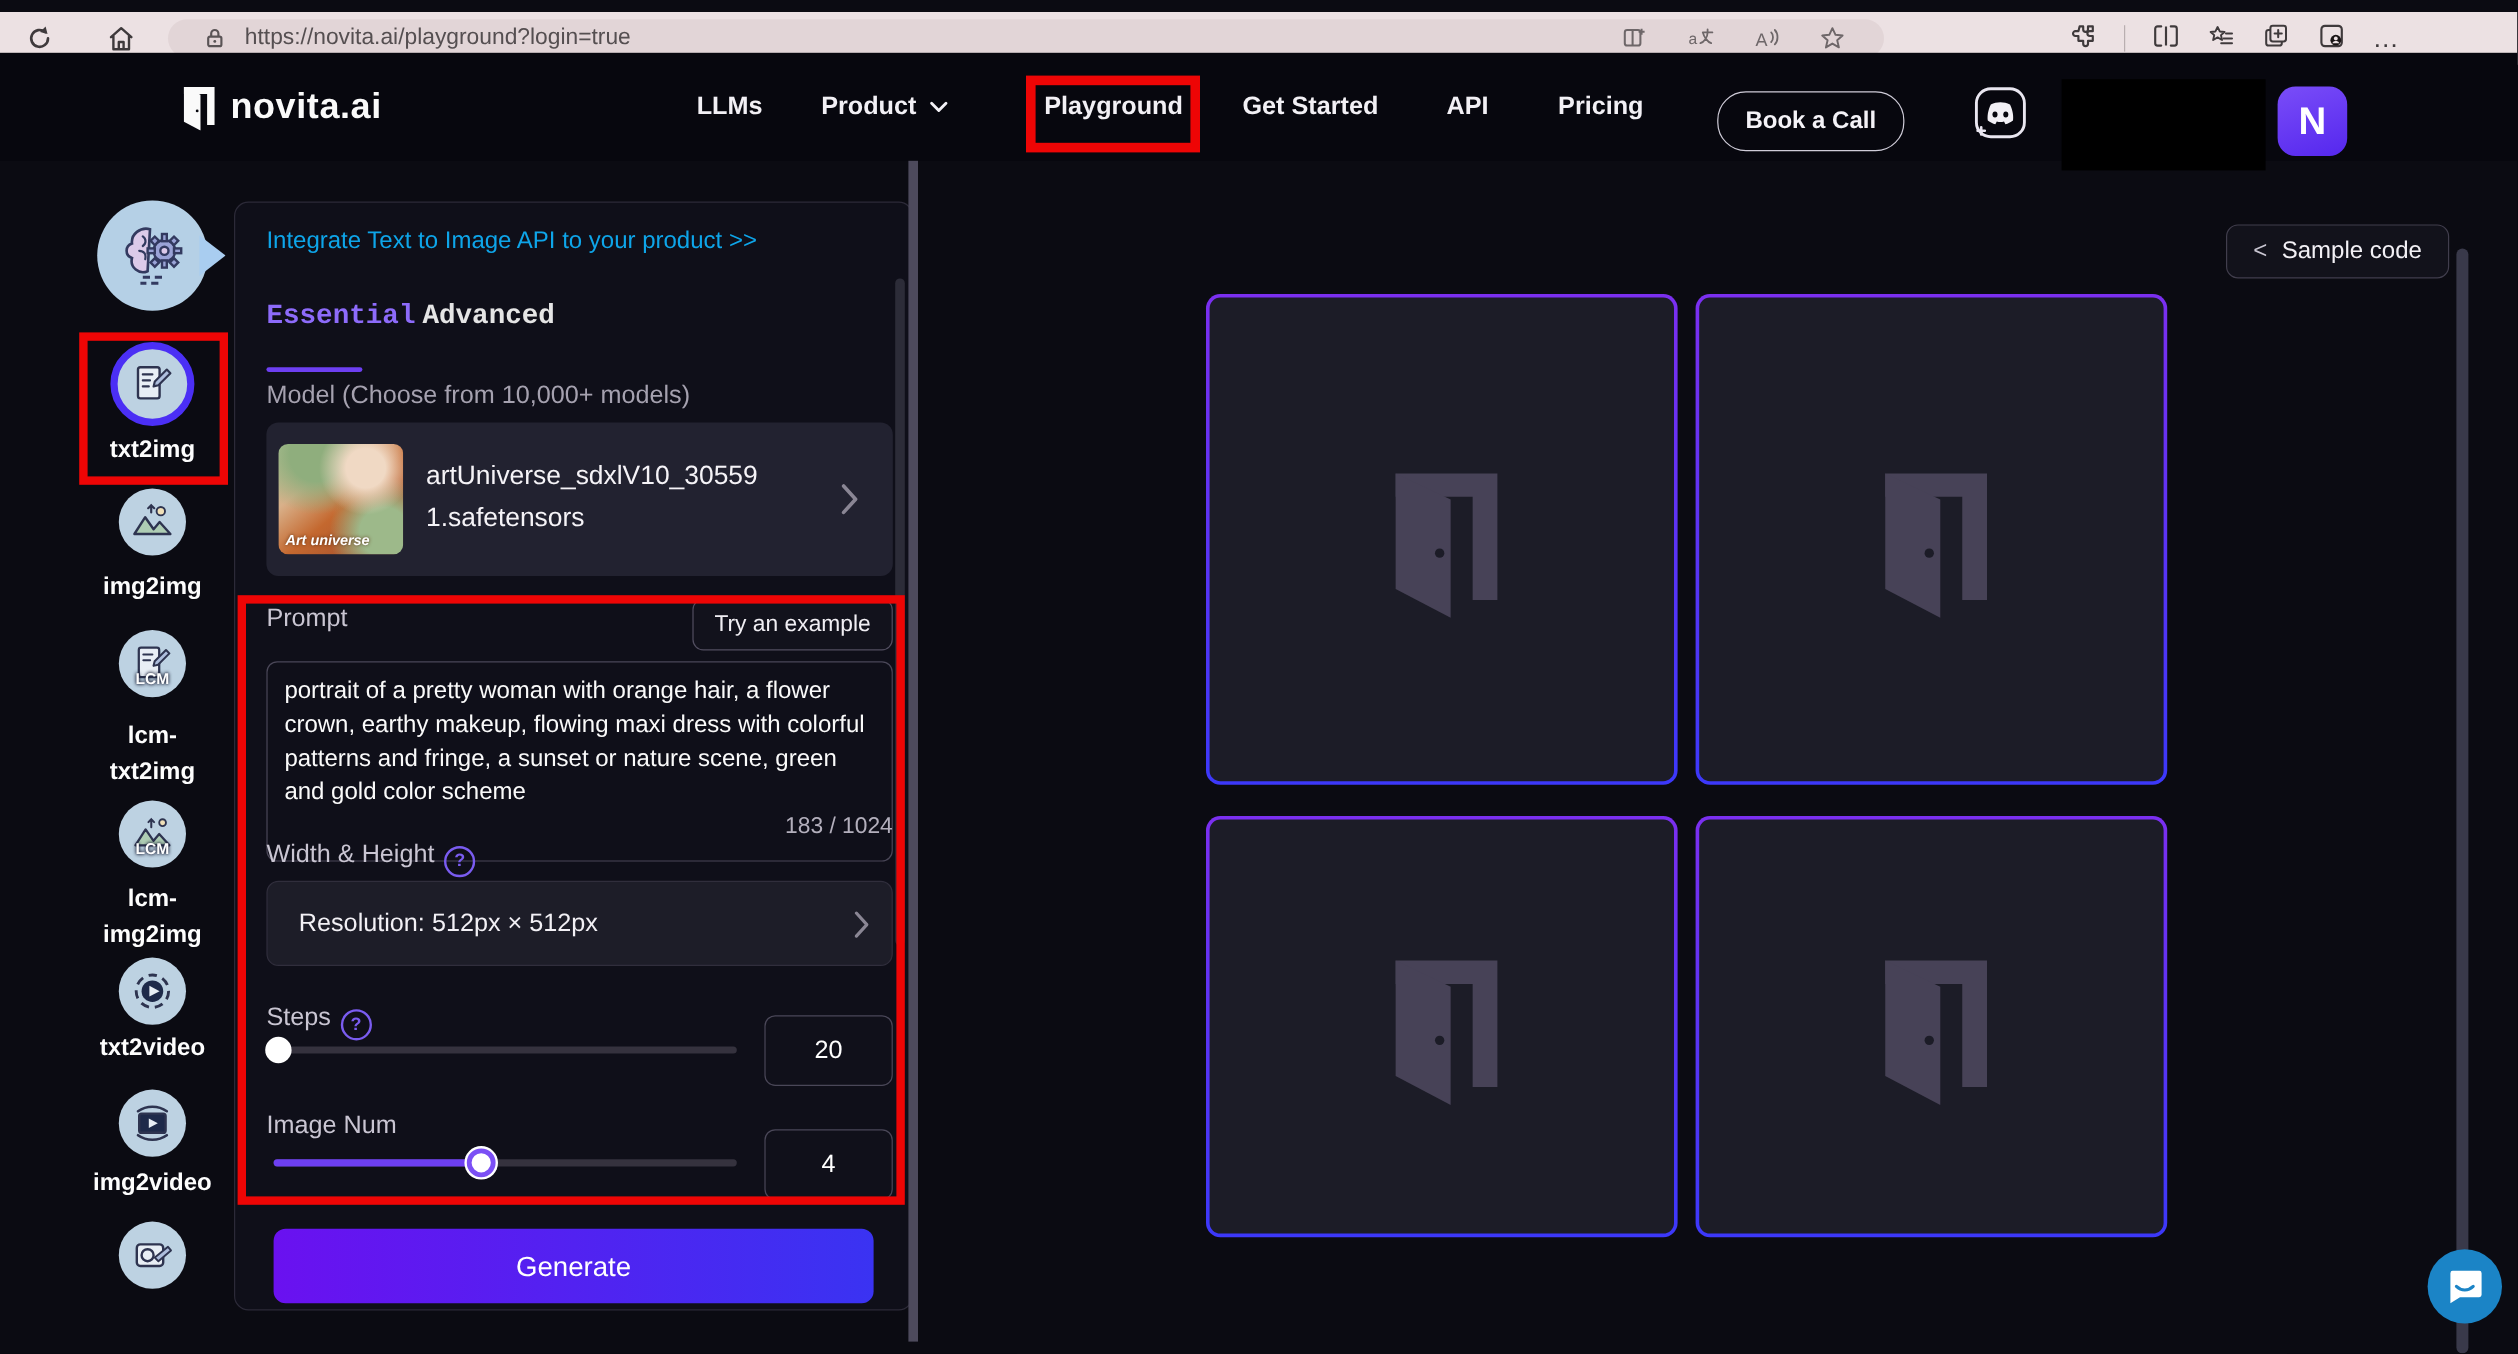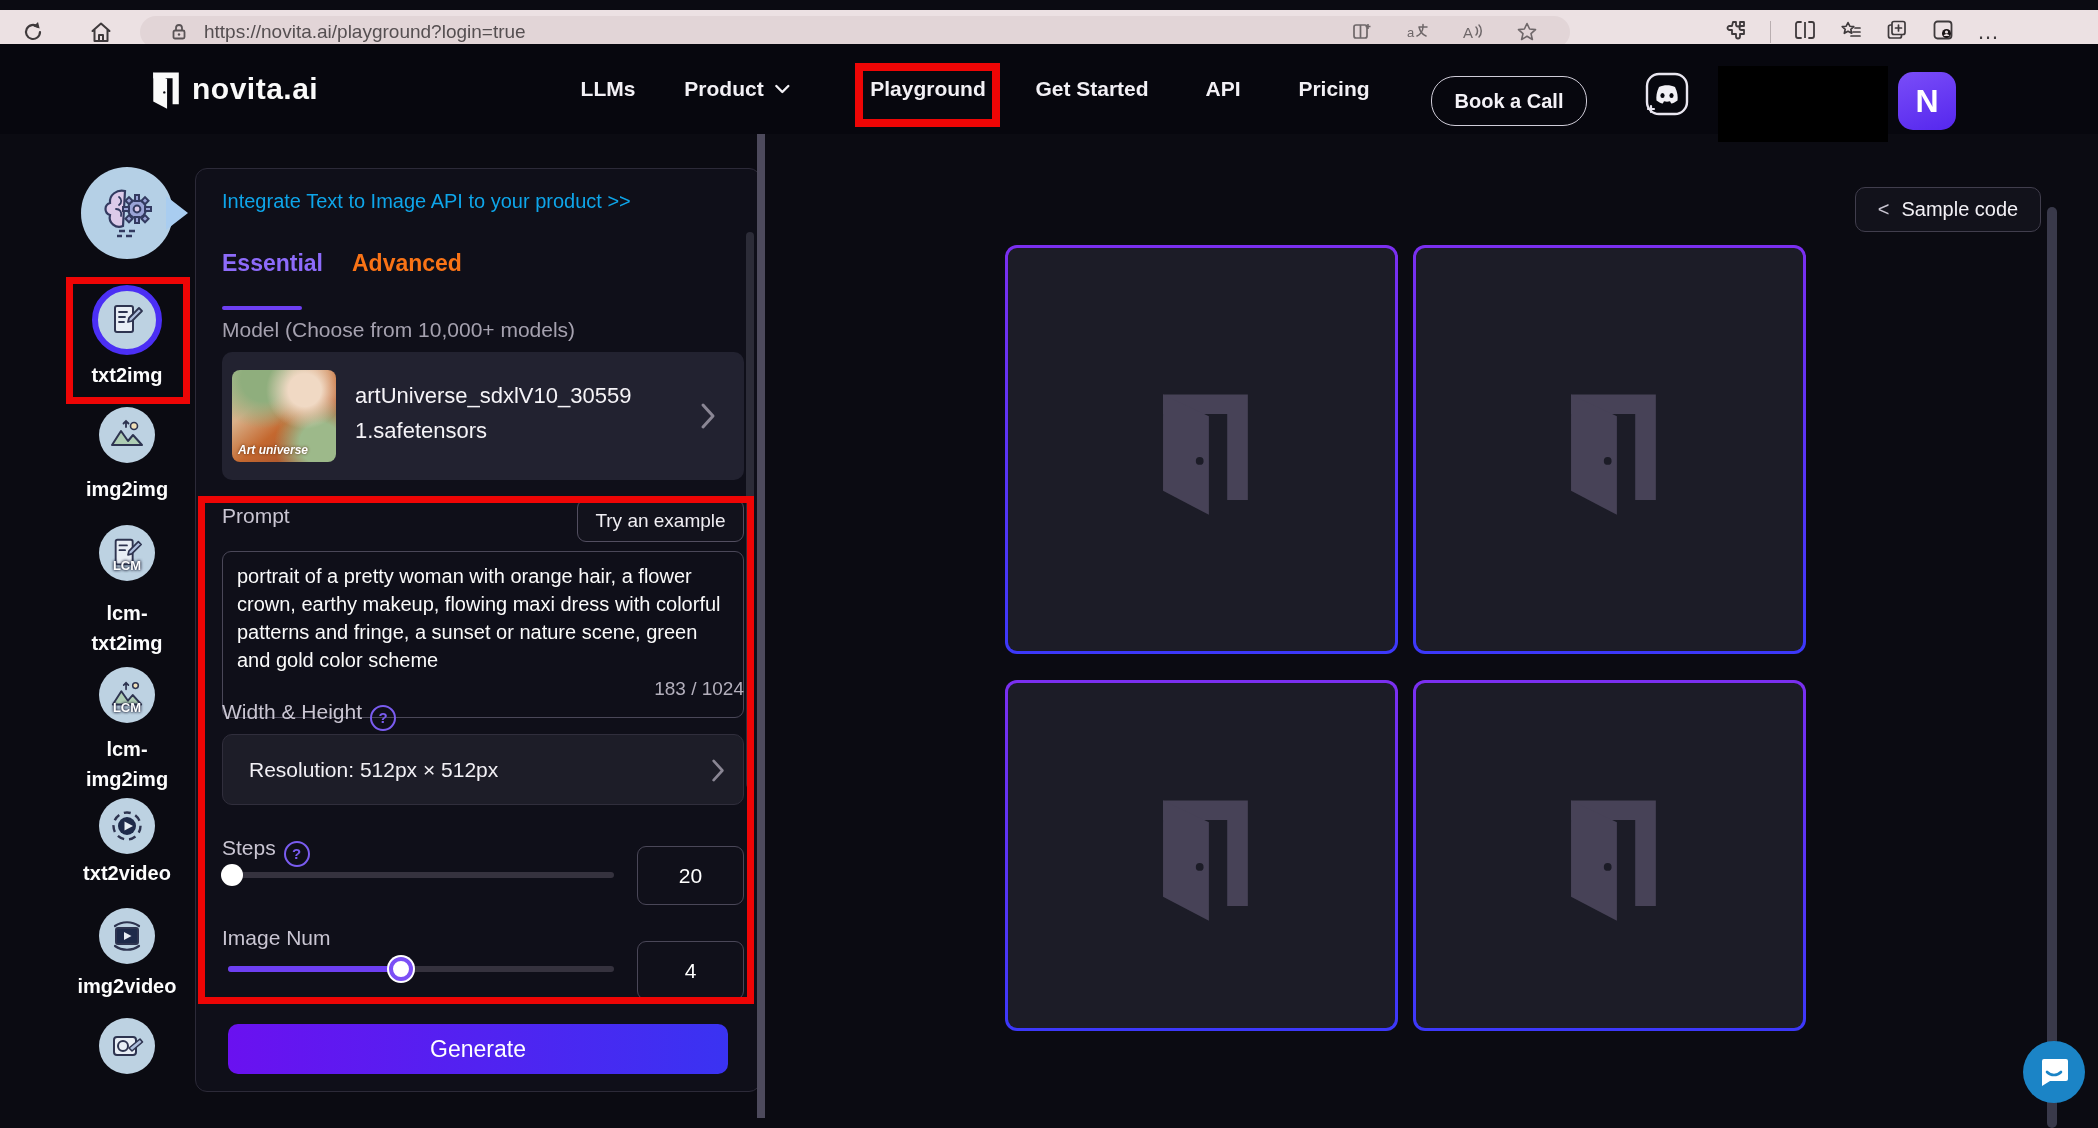--- a/index.html
+++ b/index.html
@@ -31,23 +31,23 @@
   .annot{position:absolute;border:8px solid #ee0505;pointer-events:none;z-index:50;}
 
   
   .side-circle{position:absolute;border-radius:50%;background:#bdd2e2;display:flex;align-items:center;justify-content:center;}
   .side-label{position:absolute;width:160px;left:47px;text-align:center;color:#fdfdfd;font-size:20px;font-weight:700;line-height:30px;}
   .lcm-badge{position:absolute;left:0;right:0;bottom:8px;text-align:center;font-size:13px;font-weight:800;color:#fff;text-shadow:0 0 3px #1d2238,0 0 3px #1d2238;}
 
   
   .panel{position:absolute;left:195px;top:168px;width:566px;height:924px;background:#0f0f19;border:1.5px solid #2c2a38;border-radius:12px;box-sizing:border-box;}
   .integrate{position:absolute;left:222px;top:190px;font-size:20px;font-weight:400;color:#0ea5e9;}
-  .tab{position:absolute;top:250px;font-size:23px;font-weight:700;}
+  .tab{position:absolute;top:250px;font-size:23px;font-weight:700;font-family:Liberation Mono, monospace;}
   .tab.active{color:#8d6bfa;}
-  .tab.idle{color:#f97316;}
+  .tab.idle{color:#e5e5e5;}
   .tab-underline{position:absolute;left:222px;top:306px;width:80px;height:4px;background:#6d3ff2;border-radius:2px;}
   .model-label{position:absolute;left:222px;top:318px;font-size:21px;color:#a5a1af;}
   .model-card{position:absolute;left:222px;top:352px;width:522px;height:128px;background:#222230;border-radius:10px;}
   .model-thumb{position:absolute;left:10px;top:18px;width:104px;height:92px;border-radius:8px;overflow:hidden;background:
       radial-gradient(circle at 70% 22%,#f0d9c4 0 16%,transparent 38%),
       radial-gradient(circle at 30% 10%,#8fae7d 0 20%,transparent 45%),
       radial-gradient(circle at 85% 80%,#9db98a 0 18%,transparent 40%),
       linear-gradient(140deg,#b4c79b 0%,#d9b089 30%,#c4682f 55%,#a8542e 82%,#8a3f22 100%);}
   .model-caption{position:absolute;left:6px;bottom:6px;color:#fff;font-size:12px;font-style:italic;font-weight:700;text-shadow:0 0 3px #5a2d12;line-height:12px;}
   .model-name{position:absolute;left:133px;top:26px;width:280px;font-size:22px;line-height:35px;color:#f5f3f7;word-break:break-all;}
@@ -56,21 +56,21 @@
   .try-btn{position:absolute;left:577px;top:499px;width:167px;height:43px;border:1px solid #524e60;border-radius:9px;background:#12121c;color:#f0eef3;font-size:19px;display:flex;align-items:center;justify-content:center;box-sizing:border-box;}
   .prompt-area{position:absolute;left:222px;top:551px;width:522px;height:167px;box-sizing:border-box;background:#0f0f19;border:1px solid #4a4758;border-radius:9px;padding:10px 14px;color:#fafafa;font-size:20px;line-height:28px;font-family:"Liberation Sans",sans-serif;resize:none;outline:none;}
   .counter{position:absolute;left:222px;top:678px;width:522px;text-align:right;font-size:19px;color:#b3afbc;}
   .help-q{display:inline-flex;width:22px;height:22px;border:2px solid #7a5cf0;border-radius:50%;color:#7a5cf0;font-size:15px;font-weight:700;align-items:center;justify-content:center;vertical-align:-4px;margin-left:8px;}
   .res-card{position:absolute;left:222px;top:734px;width:522px;height:71px;background:#1d1d28;border:1px solid #302e3c;border-radius:10px;box-sizing:border-box;display:flex;align-items:center;}
   .res-text{margin-left:26px;font-size:21px;color:#f2f0f5;}
   .slider-track{position:absolute;height:6px;background:#35323e;border-radius:3px;}
   .slider-fill{position:absolute;height:6px;background:#6d3ff2;border-radius:3px;}
   .thumb{position:absolute;background:#fff;border-radius:50%;}
   .value-box{position:absolute;width:107px;height:59px;box-sizing:border-box;background:#10101a;border:1px solid #4a4758;border-radius:9px;color:#fff;font-size:21px;text-align:center;font-family:"Liberation Sans",sans-serif;outline:none;}
-  .generate{position:absolute;left:228px;top:1024px;width:500px;height:50px;border:none;border-radius:10px;background:linear-gradient(90deg,#6a11f0,#3a33f2);color:#fff;font-size:23px;font-family:"Liberation Sans",sans-serif;font-weight:500;}
+  .generate{position:absolute;left:228px;top:1024px;width:500px;height:62px;border:none;border-radius:10px;background:linear-gradient(90deg,#6a11f0,#3a33f2);color:#fff;font-size:23px;font-family:"Liberation Sans",sans-serif;font-weight:500;}
 
   .panel-scroll{position:absolute;left:746px;top:232px;width:8px;height:556px;background:#2c2c38;border-radius:4px;z-index:5;}
   .divider{position:absolute;left:757px;top:134px;width:8px;height:984px;background:#4d4a5c;}
 
   
   .sample-btn{position:absolute;left:1855px;top:187px;width:186px;height:45px;box-sizing:border-box;border:1px solid #413e4d;border-radius:10px;background:#12121b;display:flex;align-items:center;justify-content:center;gap:12px;font-size:20px;color:#f2f0f5;}
   .sample-chev{color:#c9c6d2;font-size:20px;}
   .ph-card{position:absolute;border-radius:12px;padding:3px;background:linear-gradient(180deg,#7b2ff0,#3c38fa);box-sizing:border-box;}
   .ph-inner{width:100%;height:100%;border-radius:9px;background:#1c1c27;display:flex;align-items:center;justify-content:center;}
   .page-scroll{position:absolute;left:2047px;top:207px;width:10px;height:921px;background:#39394a;border-radius:6px;}

